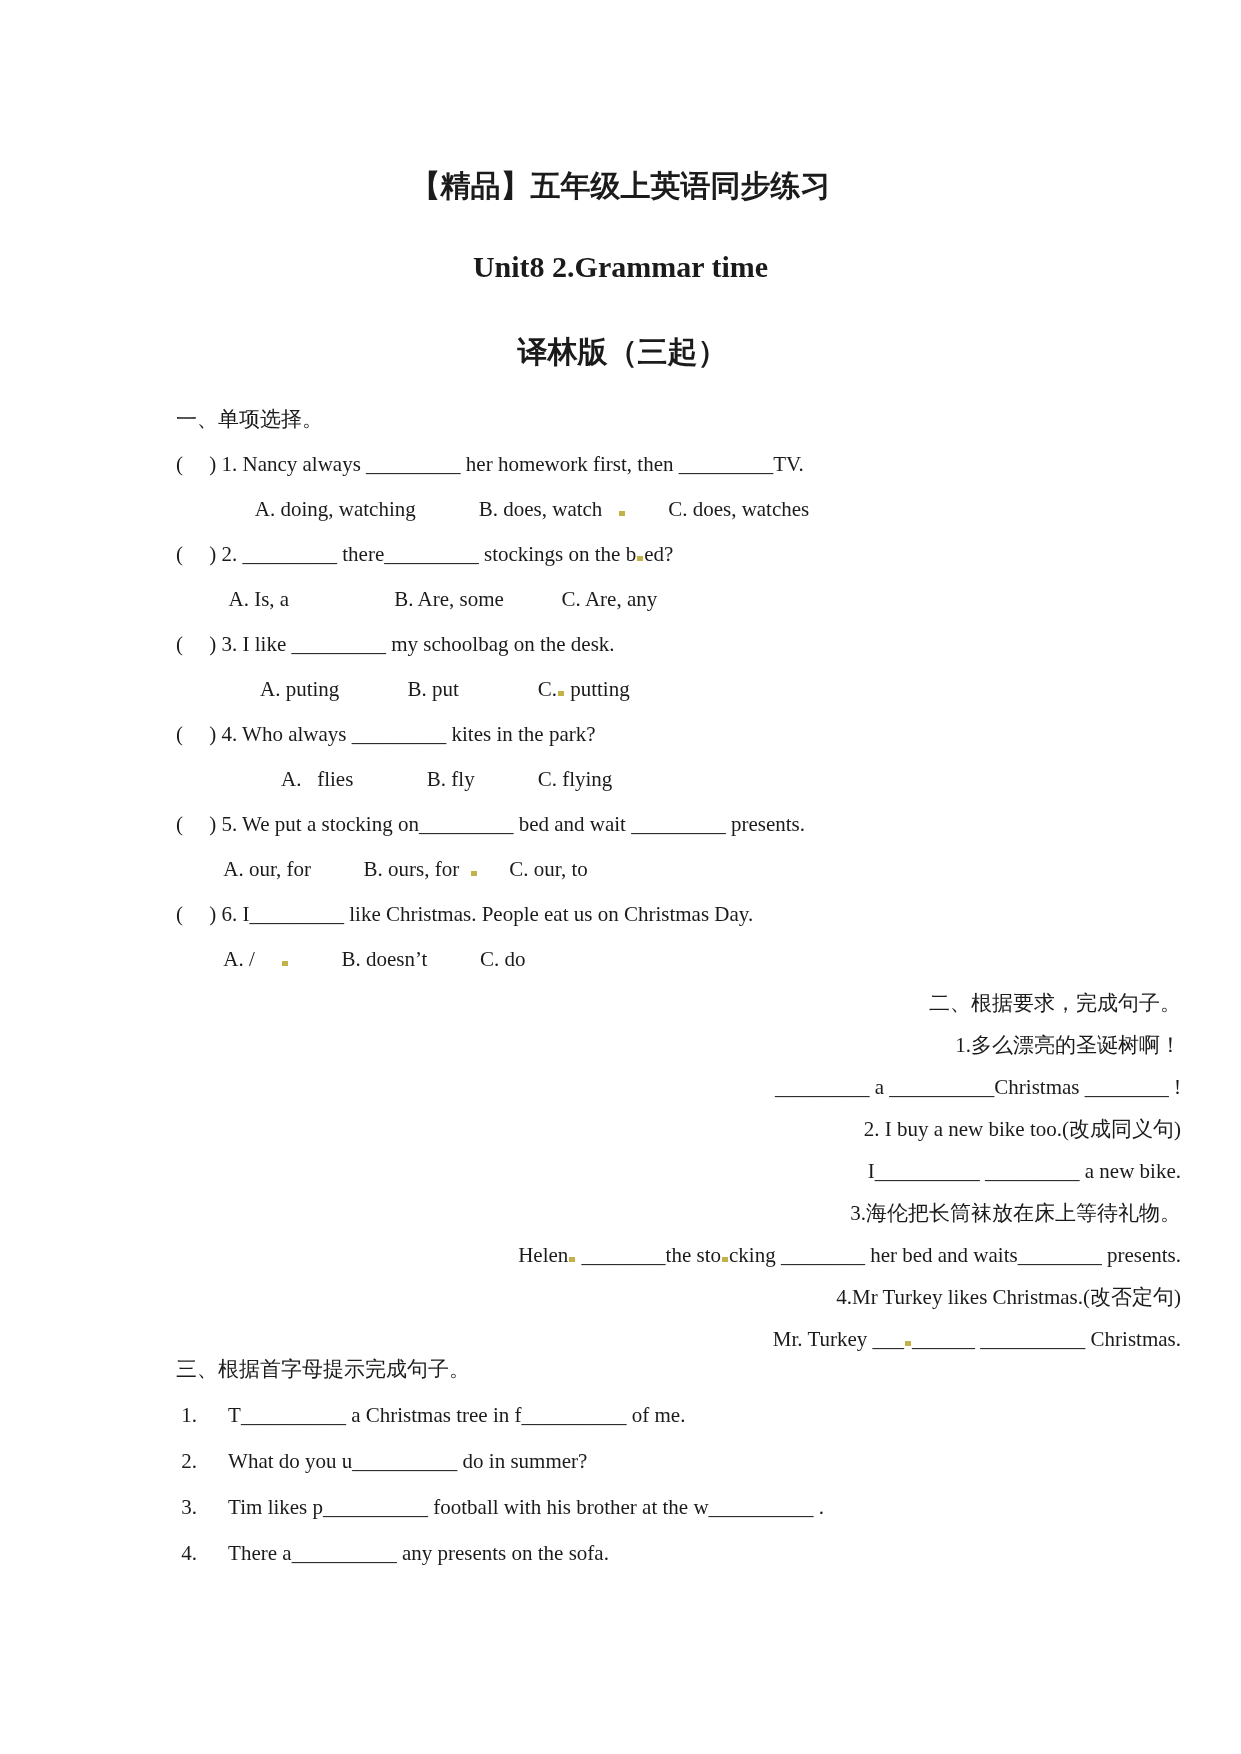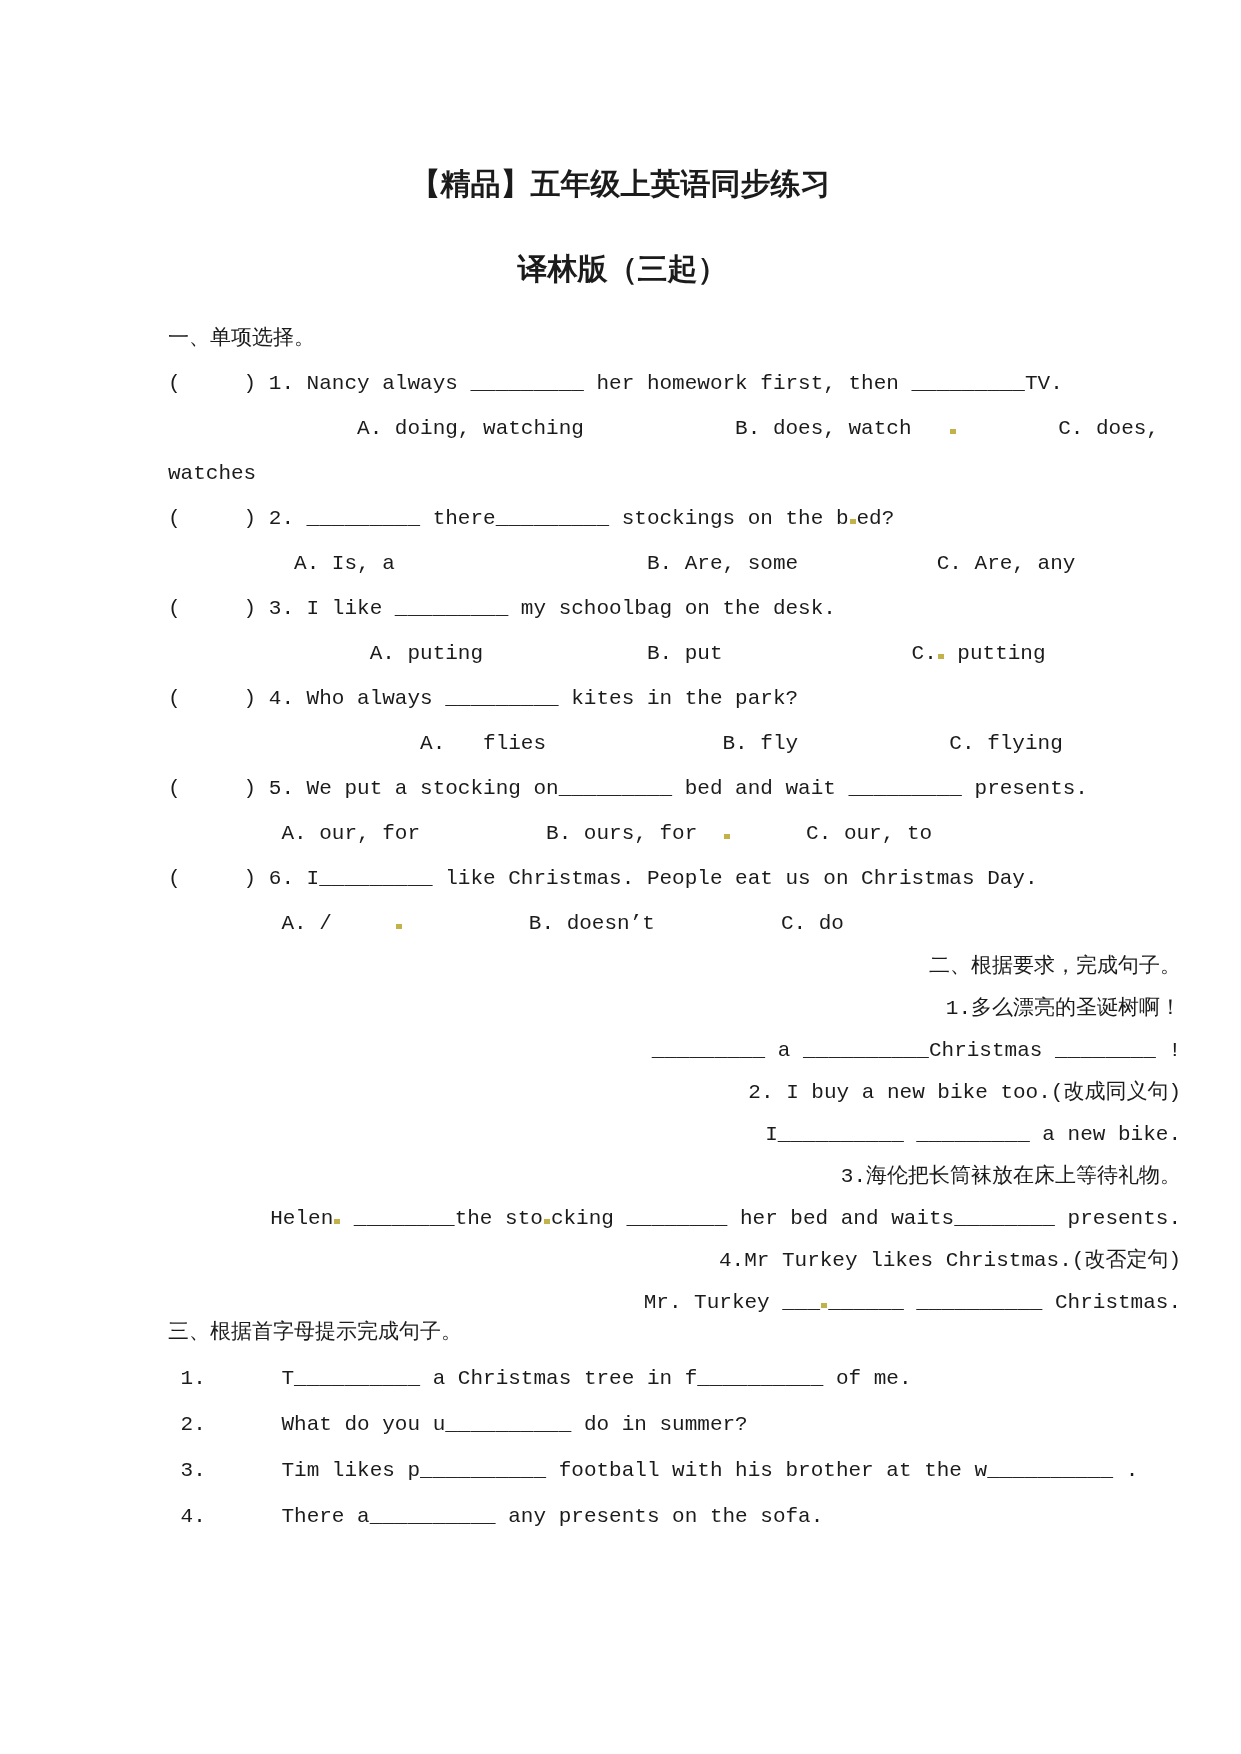--- a/index.html
+++ b/index.html
@@ -2,21 +2,21 @@
 <html style="--bg: #ffffff; --text: #1b1b1b; --dot: #c3b14a;"><head>
 <meta charset="utf-8">
 <style>
   html,body{margin:0;padding:0;background:#ffffff;}
   .doc{
     position:relative;
     width:1241px;
     height:1754px;
     background:var(--bg,#ffffff);
     color:var(--text,#1b1b1b);
-    font-family:Liberation Mono, monospace;
+    font-family:Liberation Serif, serif;
     overflow:hidden;
   }
   .doc-title{
     margin:168px 0 0 0;
     font-size:30px;
     line-height:36px;
     font-weight:bold;
     text-align:center;
   }
   .doc-subtitle{
@@ -30,20 +30,21 @@
     margin:49px 0 0 4px;
     font-size:30px;
     line-height:36px;
     font-weight:bold;
     text-align:center;
   }
   #doc-body{
     margin-top:27px;
     font-size:21px;
     white-space:pre-wrap;
+    padding-left:8px;
   }
   .line{
     margin-left:168px;
     margin-right:60px;
   }
   .sec1 .line{line-height:45px;}
   .sec2 .line{line-height:42px;text-align:right;}
   .sec3 .line{line-height:46px;}
   .sec3 .sec-heading{margin-top:-14px;}
   .dot{
@@ -53,15 +54,16 @@
     background:var(--dot,#c3b14a);
     margin:0 1px;
     vertical-align:baseline;
   }
 </style>
 </head>
 <body>
 
 <div class="doc">
   <h1 class="doc-title">【精品】五年级上英语同步练习</h1>
+  <h2 class="doc-subtitle">Unit8 2.Grammar time</h2>
   <h2 class="doc-edition">译林版（三起）</h2>
   <div id="doc-body"><div class="section sec1"><div class="line sec-heading">一、单项选择。</div><div class="line"><span>(     ) 1. Nancy always _________ her homework first, then _________TV.</span></div><div class="line"><span>               A. doing, watching            B. does, watch   </span><span class="dot"></span><span>        C. does, watches</span></div><div class="line"><span>(     ) 2. _________ there_________ stockings on the b</span><span class="dot"></span><span>ed?</span></div><div class="line"><span>          A. Is, a                    B. Are, some           C. Are, any</span></div><div class="line"><span>(     ) 3. I like _________ my schoolbag on the desk.</span></div><div class="line"><span>                A. puting             B. put               C.</span><span class="dot"></span><span> putting</span></div><div class="line"><span>(     ) 4. Who always _________ kites in the park?</span></div><div class="line"><span>                    A.   flies              B. fly            C. flying</span></div><div class="line"><span>(     ) 5. We put a stocking on_________ bed and wait _________ presents.</span></div><div class="line"><span>         A. our, for          B. ours, for  </span><span class="dot"></span><span>      C. our, to</span></div><div class="line"><span>(     ) 6. I_________ like Christmas. People eat us on Christmas Day.</span></div><div class="line"><span>         A. /     </span><span class="dot"></span><span>          B. doesn’t          C. do</span></div></div><div class="section sec2"><div class="line sec-heading">二、根据要求，完成句子。</div><div class="line"><span> 1.多么漂亮的圣诞树啊！</span></div><div class="line"><span>    _________ a __________Christmas ________ !</span></div><div class="line"><span> 2. I buy a new bike too.(改成同义句)</span></div><div class="line"><span>    I__________ _________ a new bike.</span></div><div class="line"><span> 3.海伦把长筒袜放在床上等待礼物。</span></div><div class="line"><span>  Helen</span><span class="dot"></span><span> ________the sto</span><span class="dot"></span><span>cking ________ her bed and waits________ presents.</span></div><div class="line"><span> 4.Mr Turkey likes Christmas.(改否定句)</span></div><div class="line"><span>    Mr. Turkey ___</span><span class="dot"></span><span>______ __________ Christmas.</span></div></div><div class="section sec3"><div class="line sec-heading">三、根据首字母提示完成句子。</div><div class="line"><span> 1.      T__________ a Christmas tree in f__________ of me.</span></div><div class="line"><span> 2.      What do you u__________ do in summer?</span></div><div class="line"><span> 3.      Tim likes p__________ football with his brother at the w__________ .</span></div><div class="line"><span> 4.      There a__________ any presents on the sofa.</span></div></div></div>
 </div>
 
 </body></html>

